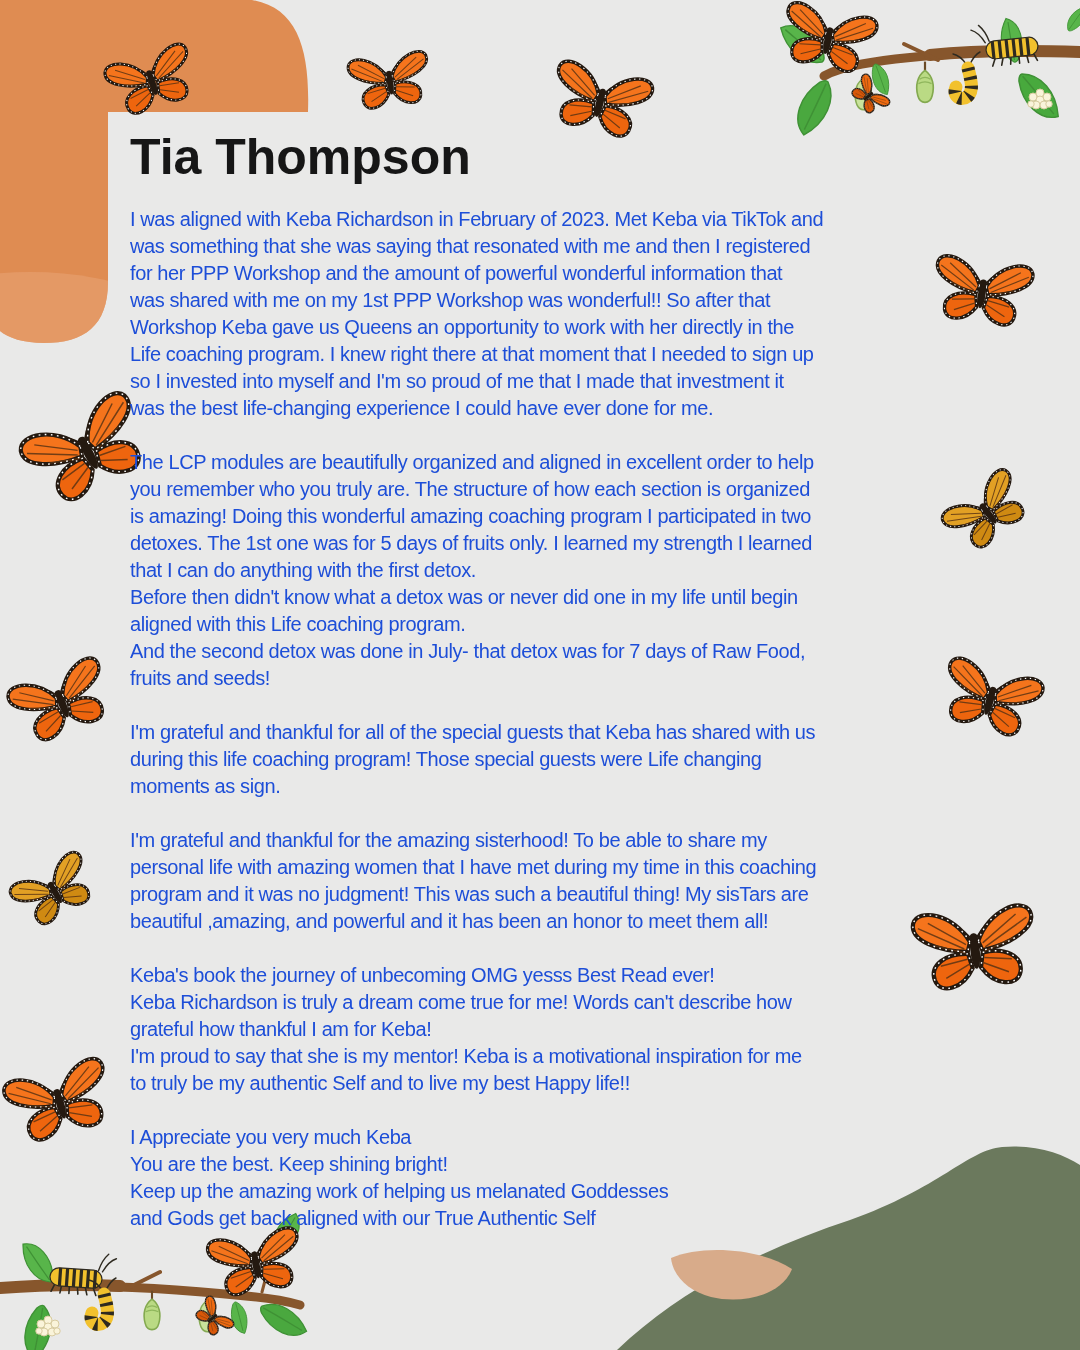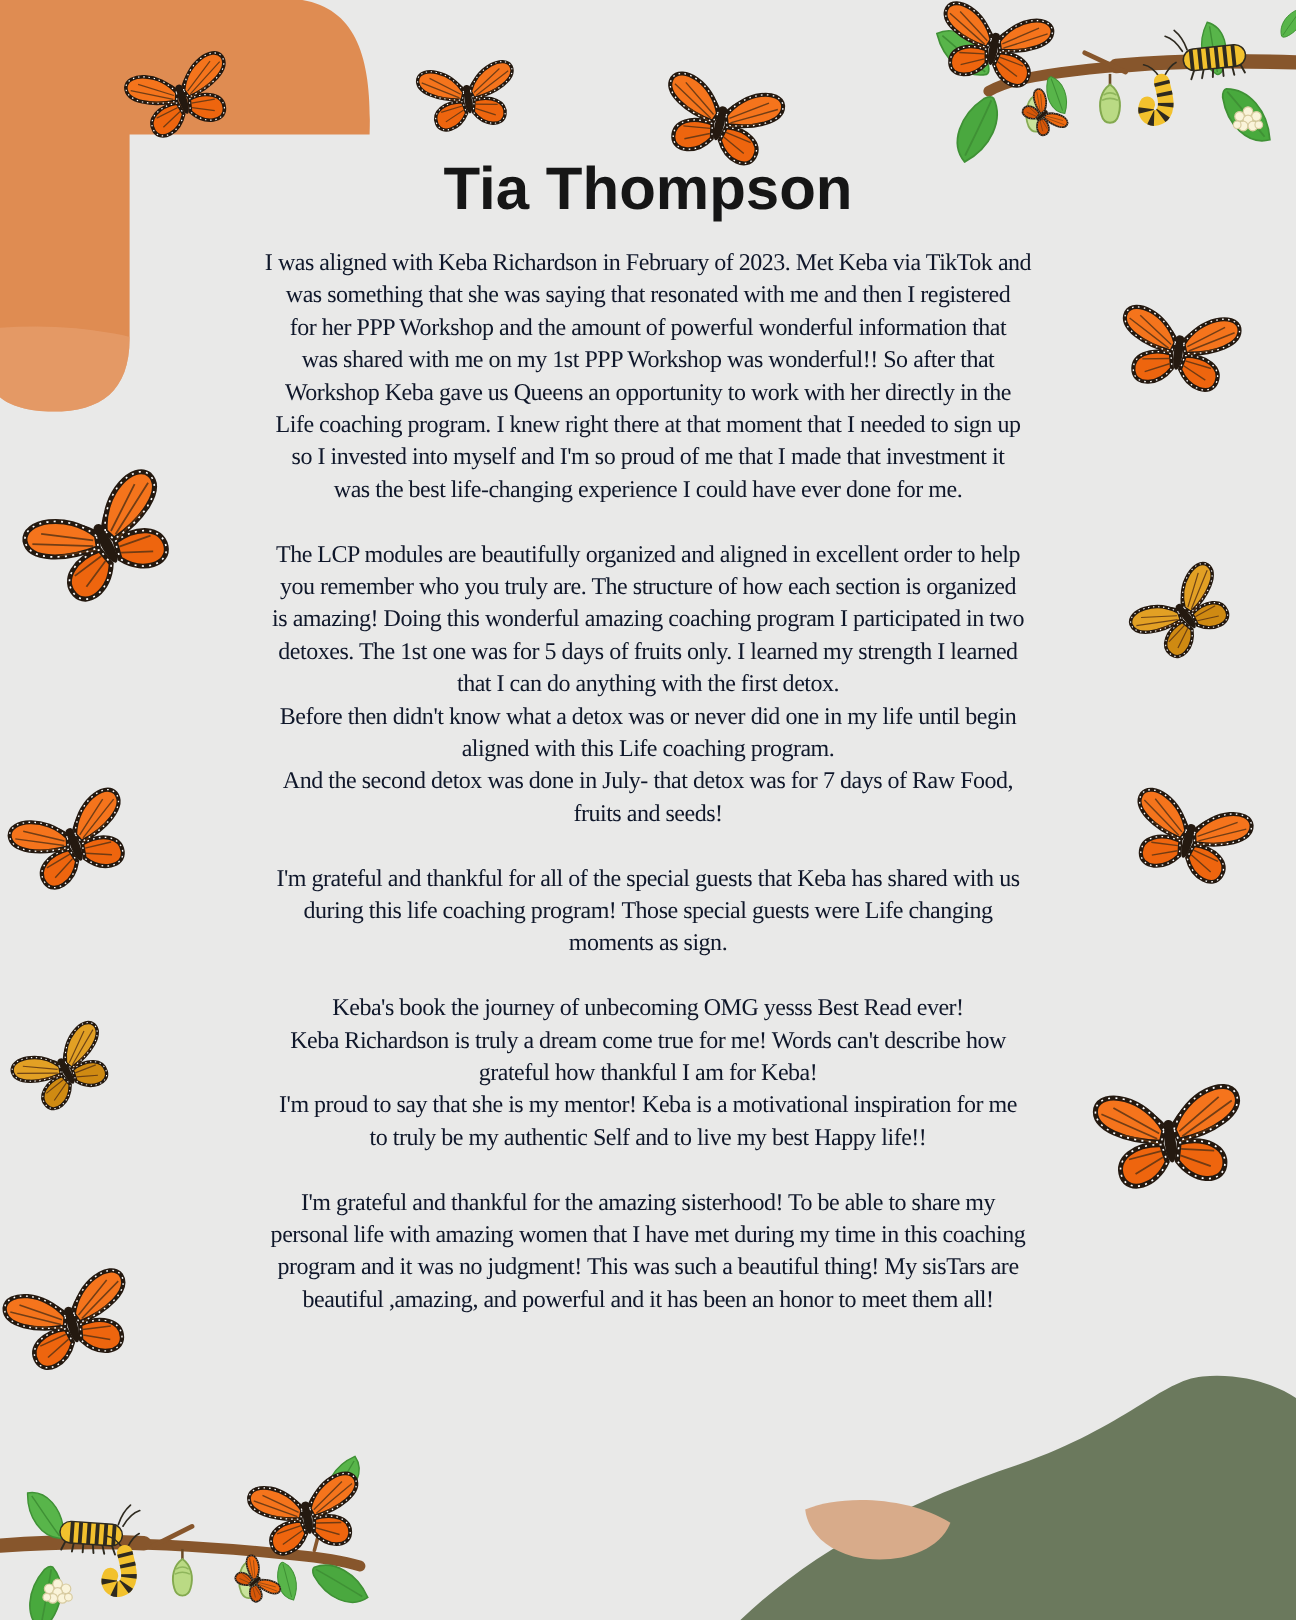--- a/index.html
+++ b/index.html
@@ -1,27 +1,27 @@
 <!DOCTYPE html>
 <html><head>
 <meta charset="utf-8">
 <style>
   html,body{margin:0;padding:0;background:#e9e9e8;}
   .canvas{
     position:relative;width:1080px;height:1350px;overflow:hidden;
     background:#e9e9e8;font-family:"Liberation Sans",sans-serif;
   }
   .decor{position:absolute;left:0;top:0;width:1080px;height:1350px;z-index:0;}
-  .content{position:absolute;left:130px;top:0;width:820px;z-index:1;text-align:center;color:#1d1d1d;}
+  .content{position:absolute;left:130px;top:0;width:820px;z-index:1;color:#1d1d1d;}
   .content h1{
     font-size:50px;line-height:1;font-weight:800;margin:132px 0 24px;color:#161616;
   }
   .content p{
     font-size:20px;line-height:27px;letter-spacing:-0.4px;margin:0 0 27px;
-    white-space:pre-line;color:#0f172a;font-family:Liberation Serif, serif;
+    white-space:pre-line;color:#1d4ed8;
   }
 </style>
 </head>
 <body>
 
 <div class="canvas">
 
   <svg class="decor" viewBox="0 0 1080 1350" xmlns="http://www.w3.org/2000/svg" aria-hidden="true">
     <defs>
 
@@ -151,24 +151,28 @@
 is amazing! Doing this wonderful amazing coaching program I participated in two
 detoxes. The 1st one was for 5 days of fruits only. I learned my strength I learned
 that I can do anything with the first detox.
 Before then didn't know what a detox was or never did one in my life until begin
 aligned with this Life coaching program.
 And the second detox was done in July- that detox was for 7 days of Raw Food,
 fruits and seeds!</p>
     <p>I'm grateful and thankful for all of the special guests that Keba has shared with us
 during this life coaching program! Those special guests were Life changing
 moments as sign.</p>
+    <p>I'm grateful and thankful for the amazing sisterhood! To be able to share my
+personal life with amazing women that I have met during my time in this coaching
+program and it was no judgment! This was such a beautiful thing! My sisTars are
+beautiful ,amazing, and powerful and it has been an honor to meet them all!</p>
     <p>Keba's book the journey of unbecoming OMG yesss Best Read ever!
 Keba Richardson is truly a dream come true for me! Words can't describe how
 grateful how thankful I am for Keba!
 I'm proud to say that she is my mentor! Keba is a motivational inspiration for me
 to truly be my authentic Self and to live my best Happy life!!</p>
-    <p>I'm grateful and thankful for the amazing sisterhood! To be able to share my
-personal life with amazing women that I have met during my time in this coaching
-program and it was no judgment! This was such a beautiful thing! My sisTars are
-beautiful ,amazing, and powerful and it has been an honor to meet them all!</p>
+    <p>I Appreciate you very much Keba
+You are the best. Keep shining bright!
+Keep up the amazing work of helping us melanated Goddesses
+and Gods get back aligned with our True Authentic Self</p>
   </div>
 
 </div>
 
 </body></html>

